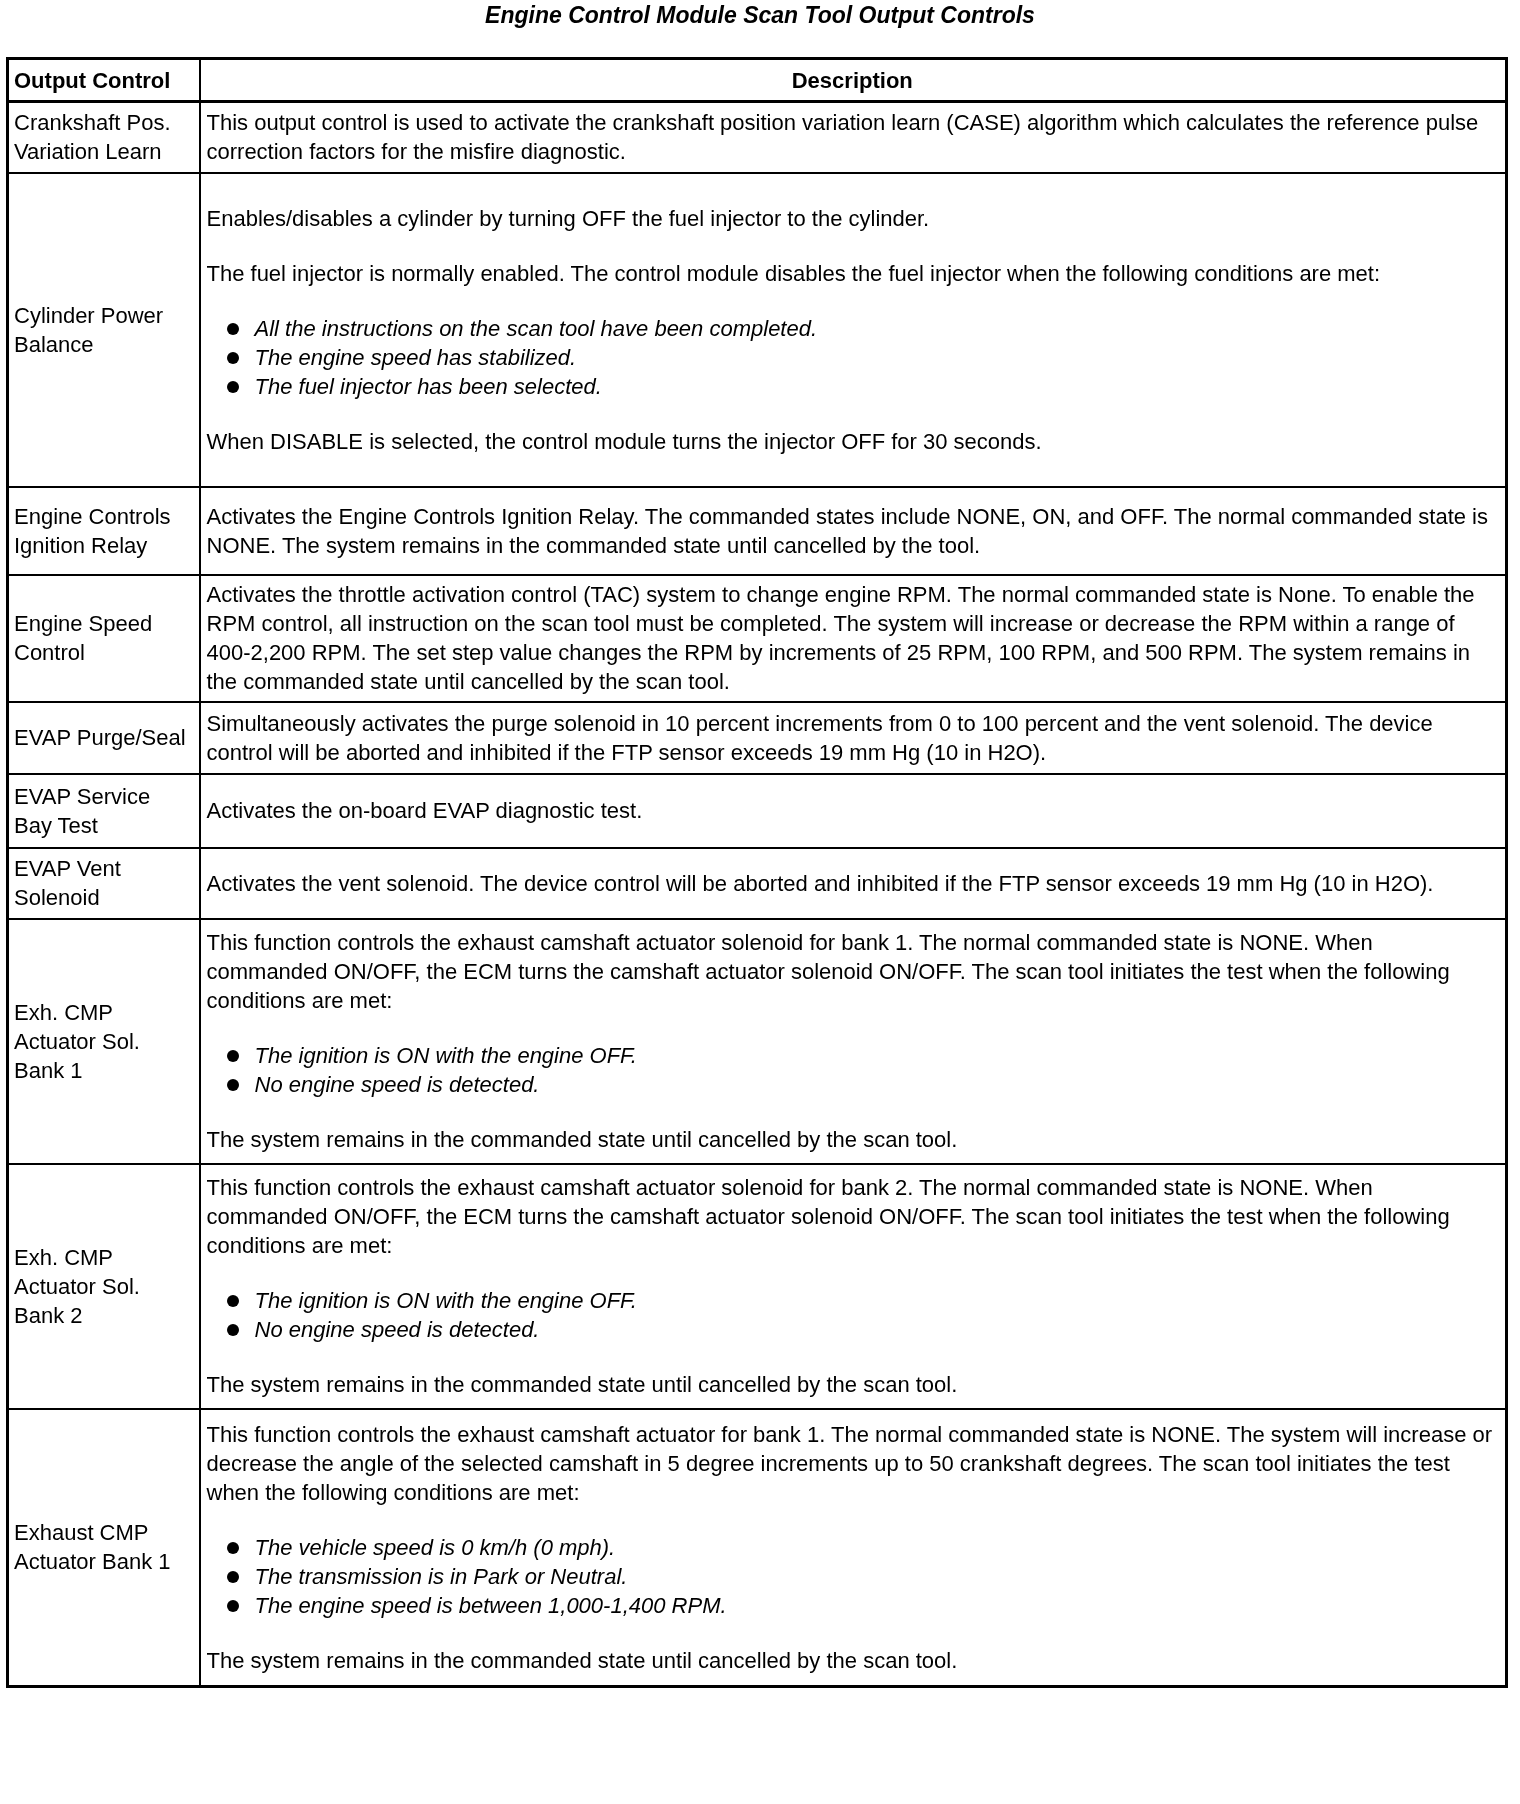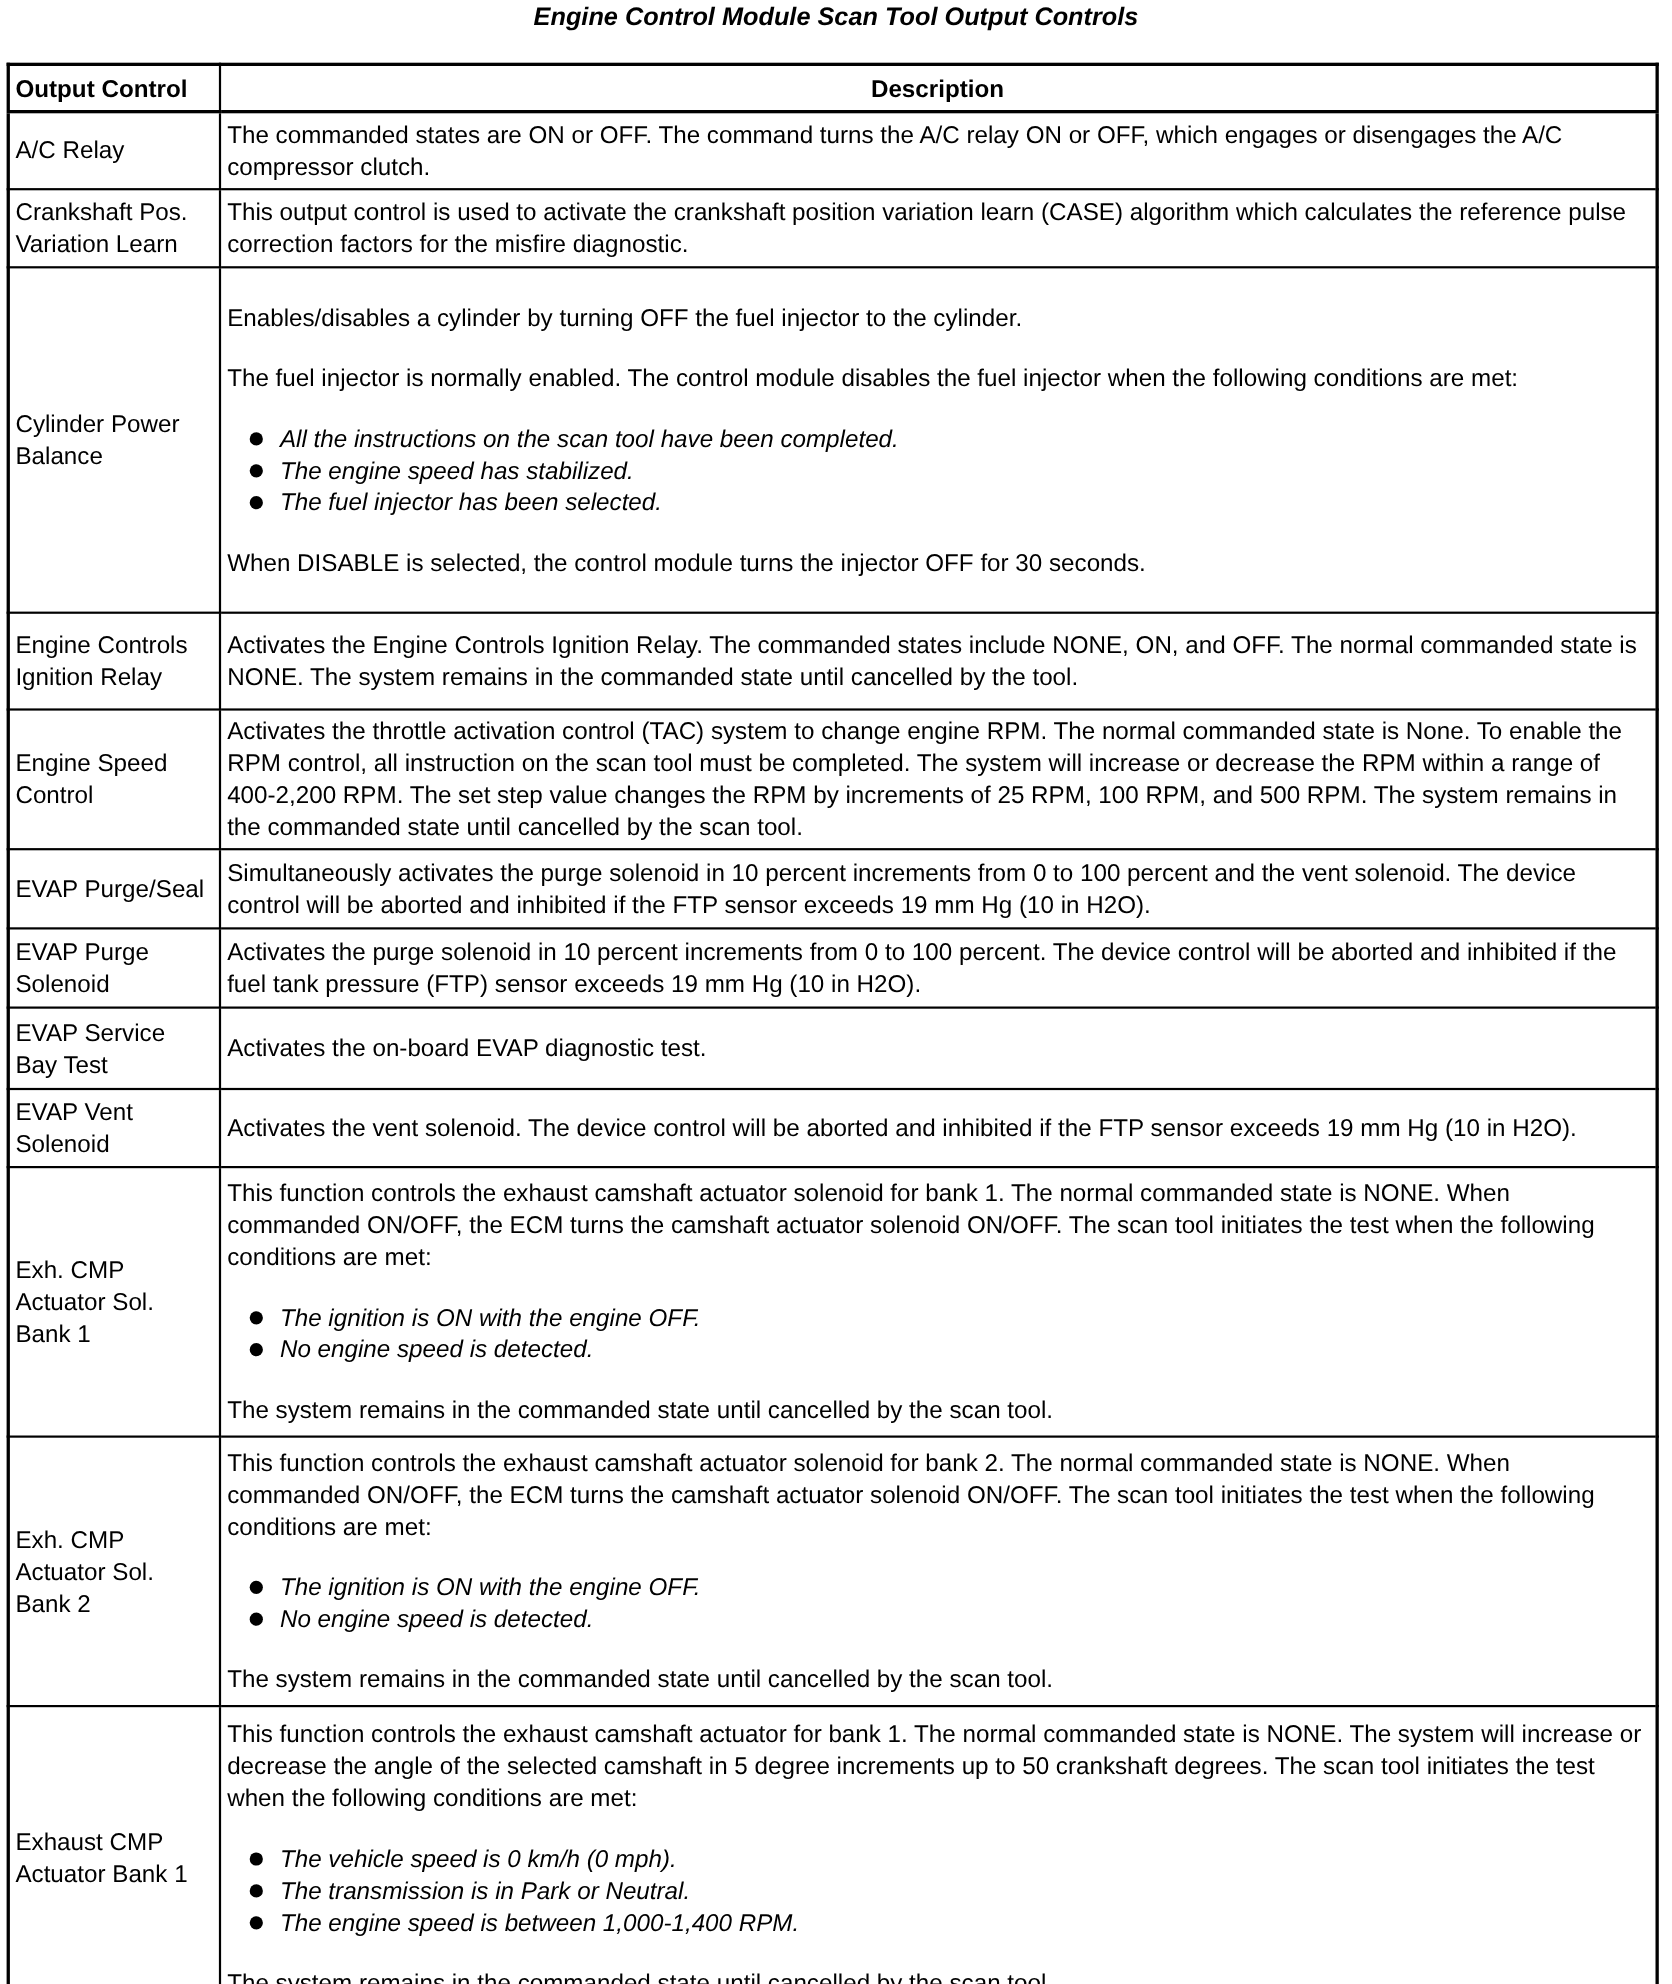--- a/index.html
+++ b/index.html
@@ -33,26 +33,20 @@
       <col class="c1">
       <col>
     </colgroup>
   <thead>
     <tr>
       <th>Output Control</th>
       <th class="desc">Description</th>
     </tr>
   </thead>
   <tbody id="rows">
-      <tr style="height: 70px;">
-        <td class="name">A/C Relay</td>
-        <td class="desc">
-          <p class="para">The commanded states are ON or OFF. The command turns the A/C relay ON or OFF, which engages or disengages the A/C compressor clutch.</p>
-        </td>
-      </tr>
       <tr style="height: 71px;">
         <td class="name">Crankshaft Pos. Variation Learn</td>
         <td class="desc">
           <p class="para">This output control is used to activate the crankshaft position variation learn (CASE) algorithm which calculates the reference pulse correction factors for the misfire diagnostic.</p>
         </td>
       </tr>
       <tr style="height: 314px;">
         <td class="name">Cylinder Power Balance</td>
         <td class="desc">
           <p class="para">Enables/disables a cylinder by turning OFF the fuel injector to the cylinder.</p>
@@ -77,26 +71,20 @@
       <tr style="height: 127px;">
         <td class="name">Engine Speed Control</td>
         <td class="desc">
           <p class="para">Activates the throttle activation control (TAC) system to change engine RPM. The normal commanded state is None. To enable the RPM control, all instruction on the scan tool must be completed. The system will increase or decrease the RPM within a range of 400-2,200 RPM. The set step value changes the RPM by increments of 25 RPM, 100 RPM, and 500 RPM. The system remains in the commanded state until cancelled by the scan tool.</p>
         </td>
       </tr>
       <tr style="height: 72px;">
         <td class="name">EVAP Purge/Seal</td>
         <td class="desc">
           <p class="para">Simultaneously activates the purge solenoid in 10 percent increments from 0 to 100 percent and the vent solenoid. The device control will be aborted and inhibited if the FTP sensor exceeds 19 mm Hg (10 in H2O).</p>
-        </td>
-      </tr>
-      <tr style="height: 72px;">
-        <td class="name">EVAP Purge Solenoid</td>
-        <td class="desc">
-          <p class="para">Activates the purge solenoid in 10 percent increments from 0 to 100 percent. The device control will be aborted and inhibited if the fuel tank pressure (FTP) sensor exceeds 19 mm Hg (10 in H2O).</p>
         </td>
       </tr>
       <tr style="height: 74px;">
         <td class="name">EVAP Service Bay Test</td>
         <td class="desc">
           <p class="para">Activates the on-board EVAP diagnostic test.</p>
         </td>
       </tr>
       <tr style="height: 71px;">
         <td class="name">EVAP Vent Solenoid</td>

